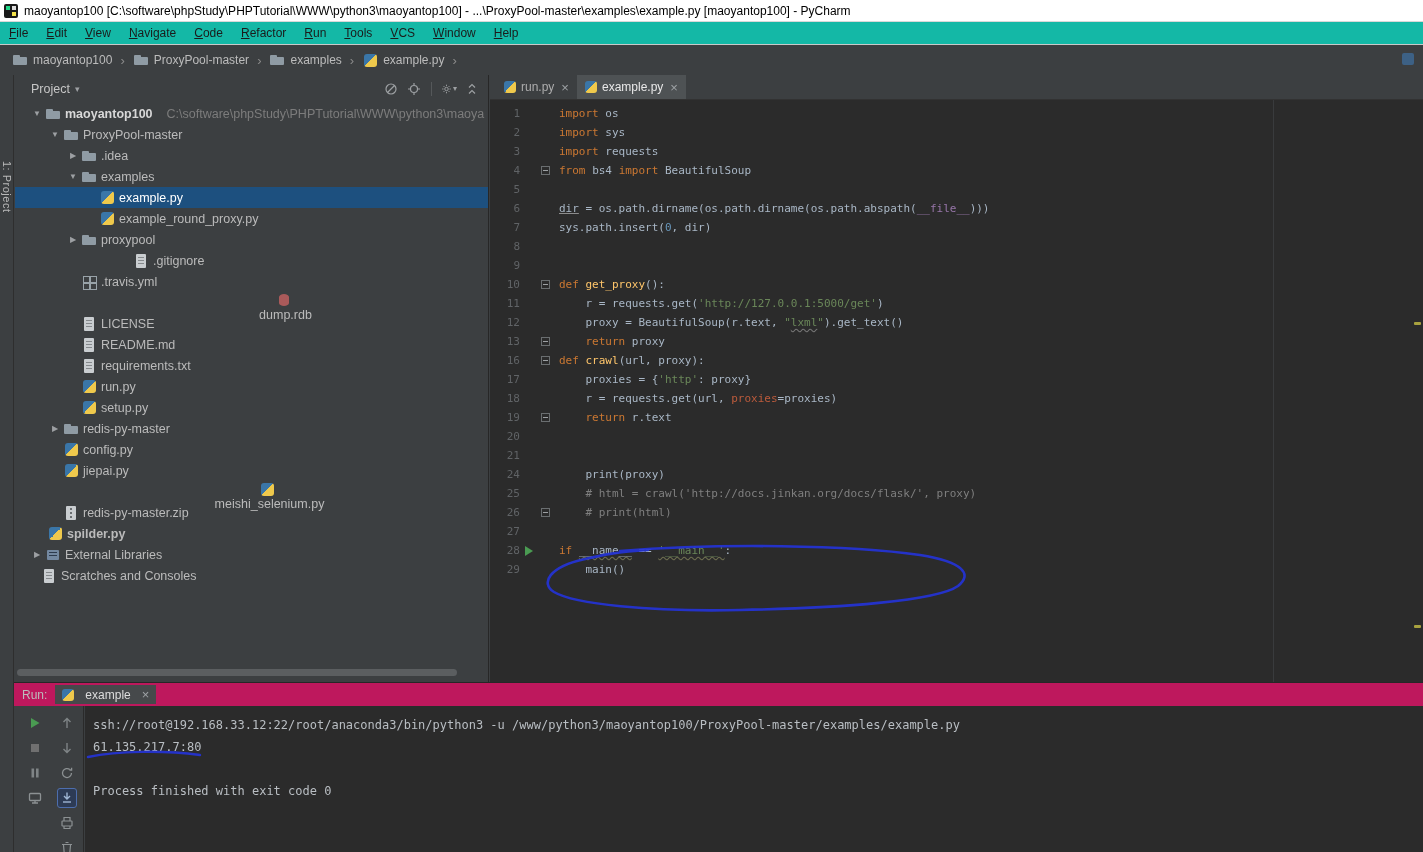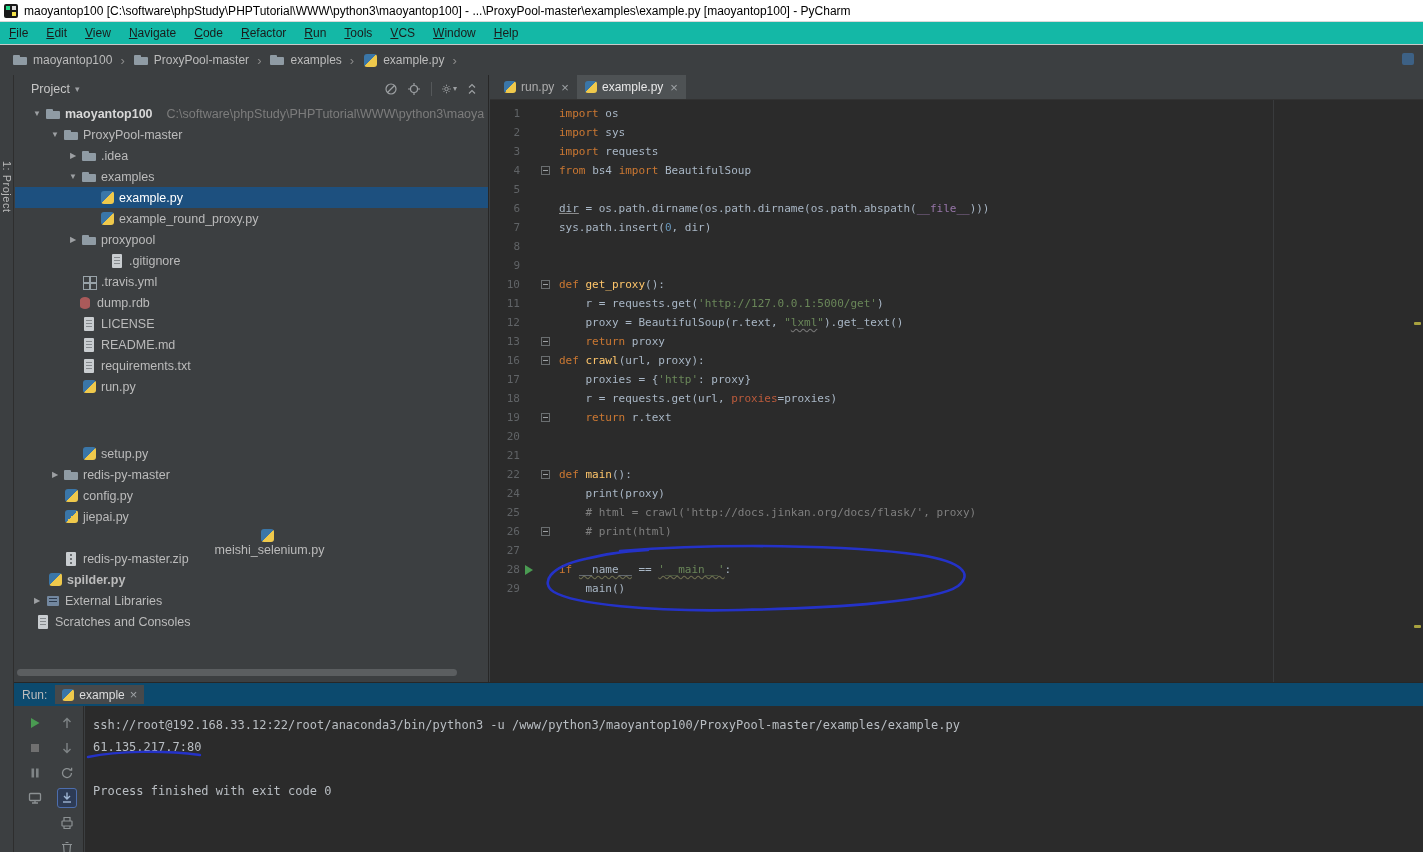--- a/index.html
+++ b/index.html
@@ -71,22 +71,22 @@
 .seg-p{color:#a9b7c6}.seg-k{color:#cc7832}.seg-s{color:#6a8759}.seg-c{color:#7f7f7f}
 .seg-f{color:#ffc66b}.seg-d{color:#6897bb}.seg-m{color:#9876aa}.seg-a{color:#bc5b3c}
 .seg-u{color:#a9b7c6;text-decoration:underline;text-decoration-color:#8c8c8c}
 .seg-su{color:#6a8759;text-decoration:underline wavy #777777;text-underline-offset:2px}
 .seg-pw{color:#a9b7c6;text-decoration:underline wavy #6f6f50;text-underline-offset:2px}
 .seg-sw{color:#6a8759;text-decoration:underline wavy #6f6f50;text-underline-offset:2px}
 .caret-bar{display:inline-block;width:2px;height:14px;background:#cfcfcf;vertical-align:middle}
 #margin-line{position:absolute;left:783px;top:0;bottom:0;width:1px;background:#393b3d}
 .stripe-mark{position:absolute;right:2px;width:7px;height:3px;background:#a8a23f;border-radius:1px}
 
-#run-panel-header{position:absolute;left:14px;top:682px;right:0;height:24px;background:#0c4a6e;border-top:1px solid #272727;display:flex;align-items:center;gap:8px;padding-left:8px;font-size:12px;color:#bcbcbc}
-.run-tab{display:flex;align-items:center;gap:5px;padding:2px 7px;background:#46494b;color:#dddddd}
+#run-panel-header{position:absolute;left:14px;top:682px;right:0;height:24px;background:#be185d;border-top:1px solid #272727;display:flex;align-items:center;gap:8px;padding-left:8px;font-size:12px;color:#bcbcbc}
+.run-tab{display:flex;align-items:center;gap:11px;padding:2px 7px;background:#46494b;color:#dddddd}
 .run-tab .close{color:#9fa3a6;font-size:13px}
 #run-toolbar{position:absolute;left:14px;top:706px;bottom:0;width:70px;background:#3c3f41;border-right:1px solid #2a2a2a}
 .tool-col{position:absolute;top:8px;display:flex;flex-direction:column;gap:7px}
 #tool-col1{left:12px}
 #tool-col2{left:44px}
 .tool-btn{width:18px;height:18px;display:flex;align-items:center;justify-content:center}
 .tool-btn svg{width:16px;height:16px}
 .tool-btn.selected{background:#2d3b55;outline:1px solid #4d6eae;border-radius:2px}
 #console{position:absolute;left:85px;top:706px;right:0;bottom:0;background:#2b2b2b;padding:8px 0 0 8px;overflow:hidden}
 .console-line{font:12px/22px "DejaVu Sans Mono",monospace;color:#b9bec3;white-space:pre}
@@ -212,31 +212,31 @@
         <div class="tree-row" style="padding-left: 68px;">
           <span class="arrow"></span>
           <span class="ic ic-py"></span>
           <span class="tlabel">example_round_proxy.py</span>
         </div>
         <div class="tree-row" style="padding-left: 50px;">
           <span class="arrow">▶</span>
           <span class="ic ic-folder"></span>
           <span class="tlabel">proxypool</span>
         </div>
-        <div class="tree-row" style="padding-left: 78px;">
+        <div class="tree-row" style="padding-left: 60px; margin-left: 42px;">
           <span class="arrow"></span>
           <span class="ic ic-file"></span>
           <span class="tlabel">.gitignore</span>
         </div>
         <div class="tree-row" style="padding-left: 50px;">
           <span class="arrow"></span>
           <span class="ic ic-table"></span>
           <span class="tlabel">.travis.yml</span>
         </div>
-        <div class="tree-row" style="padding-left: 46px;">
+        <div class="tree-row" style="padding-left: 64px; flex-direction: column;">
           <span class="arrow"></span>
           <span class="ic ic-db"></span>
           <span class="tlabel">dump.rdb</span>
         </div>
         <div class="tree-row" style="padding-left: 50px;">
           <span class="arrow"></span>
           <span class="ic ic-file"></span>
           <span class="tlabel">LICENSE</span>
         </div>
         <div class="tree-row" style="padding-left: 50px;">
@@ -247,21 +247,21 @@
         <div class="tree-row" style="padding-left: 50px;">
           <span class="arrow"></span>
           <span class="ic ic-file"></span>
           <span class="tlabel">requirements.txt</span>
         </div>
         <div class="tree-row" style="padding-left: 50px;">
           <span class="arrow"></span>
           <span class="ic ic-py"></span>
           <span class="tlabel">run.py</span>
         </div>
-        <div class="tree-row" style="padding-left: 50px; margin-top: 46px;">
+        <div class="tree-row" style="padding-left: 50px;">
           <span class="arrow"></span>
           <span class="ic ic-py"></span>
           <span class="tlabel">setup.py</span>
         </div>
         <div class="tree-row" style="padding-left: 32px;">
           <span class="arrow">▶</span>
           <span class="ic ic-folder"></span>
           <span class="tlabel">redis-py-master</span>
         </div>
         <div class="tree-row" style="padding-left: 32px;">
@@ -287,21 +287,21 @@
         <div class="tree-row" style="padding-left: 16px; font-weight: bold;">
           <span class="arrow"></span>
           <span class="ic ic-py"></span>
           <span class="tlabel">spilder.py</span>
         </div>
         <div class="tree-row" style="padding-left: 14px;">
           <span class="arrow">▶</span>
           <span class="ic ic-lib"></span>
           <span class="tlabel">External Libraries</span>
         </div>
-        <div class="tree-row" style="padding-left: 4px;">
+        <div class="tree-row" style="padding-left: 10px;">
           <span class="arrow"></span>
           <span class="ic ic-file"></span>
           <span class="tlabel">Scratches and Consoles</span>
         </div>
       </div>
     <div id="hscroll"></div>
   </div>
 
   <div id="editor">
     <div id="tabbar">
@@ -435,28 +435,20 @@
             <span class="gut-num">20</span>
             <span class="gut-run"></span>
             <span class="gut-fold"></span>
             <span class="code-text"></span>
           </div>
           <div class="code-row">
             <span class="gut-num">21</span>
             <span class="gut-run"></span>
             <span class="gut-fold"></span>
             <span class="code-text"></span>
-          </div>
-          <div class="code-row">
-            <span class="gut-num">22</span>
-            <span class="gut-run"></span>
-            <span class="gut-fold">
-              <span class="fold-box"></span>
-            </span>
-            <span class="code-text"><span class="seg-k">def </span><span class="seg-f">main</span><span class="seg-p">():</span></span>
           </div>
           <div class="code-row">
             <span class="gut-num">24</span>
             <span class="gut-run"></span>
             <span class="gut-fold"></span>
             <span class="code-text"><span class="seg-p">    print(proxy)</span></span>
           </div>
           <div class="code-row">
             <span class="gut-num">25</span>
             <span class="gut-run"></span>

